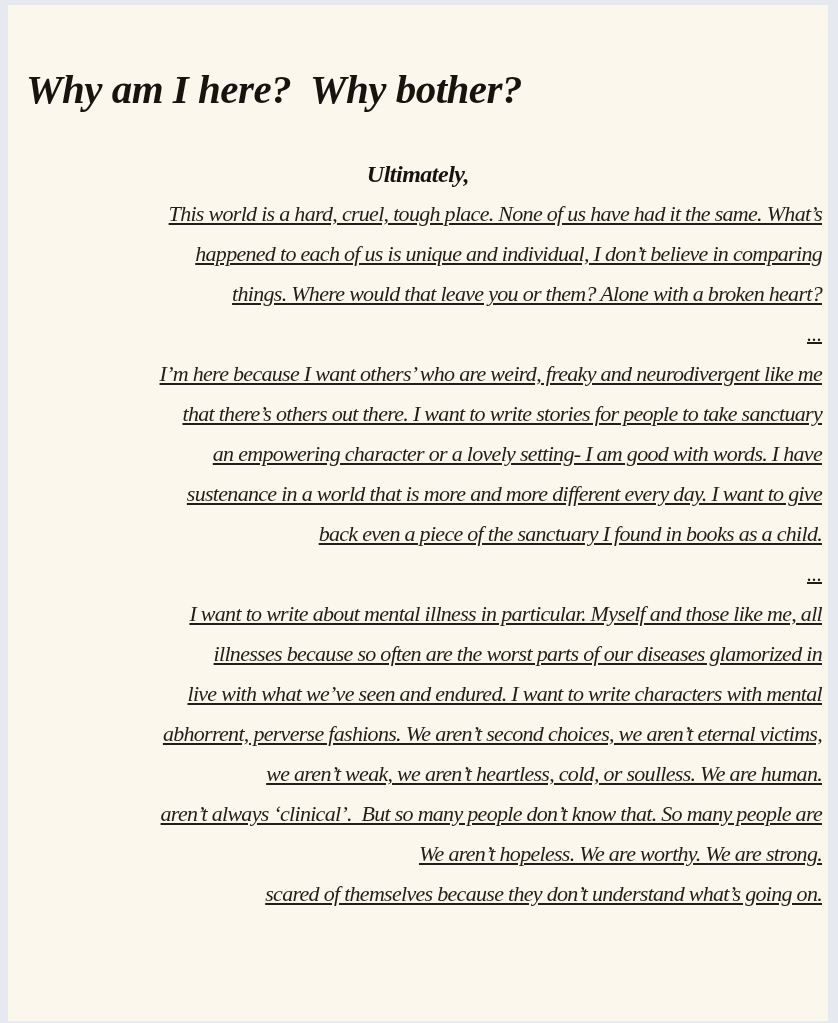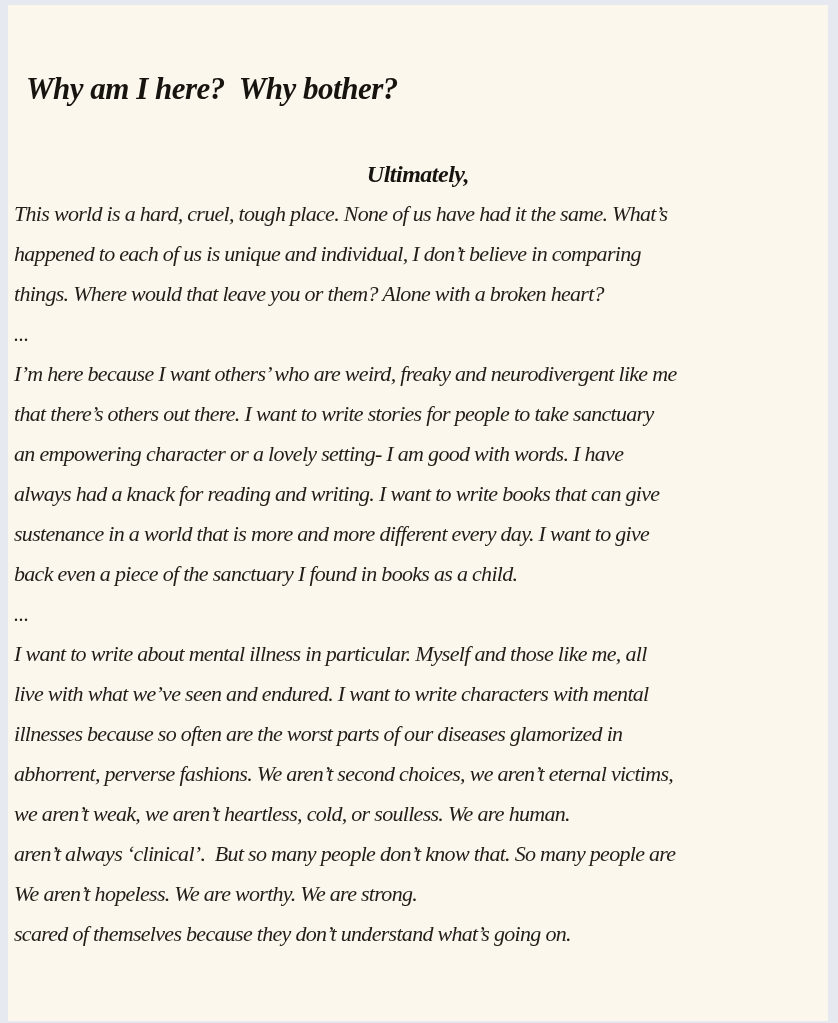--- a/index.html
+++ b/index.html
@@ -23,21 +23,21 @@
     bottom: 2px;
     background: #fbf7ed;
     color: #211d18;
     padding-top: 62px;
     box-sizing: border-box;
   }
   .title {
     margin: 0 14px 16px 18px;
     font-style: italic;
     font-weight: bold;
-    font-size: 31px;
+    font-size: 41px;
     line-height: 44px;
     letter-spacing: -0.5px;
     white-space: pre;
     color: #17130f;
   }
   .subtitle {
     font-style: italic;
     font-weight: bold;
     font-size: 24px;
     line-height: 40px;
@@ -47,23 +47,24 @@
     color: #17130f;
     margin-top: 43px;
   }
   .doc-body {
     margin: 0 6px;
   }
   .line {
     font-style: italic;
     font-size: 22px;
     line-height: 40px;
-    text-align: left;
+    text-align: right;
     letter-spacing: -0.7px;
     white-space: pre;
+    text-decoration: underline;
   }
   .sep {
     font-size: 20px;
     letter-spacing: 0;
   }
 </style>
 </head>
 <body>
 
 <div class="viewport">
@@ -74,29 +75,28 @@
         <div class="paragraph">
           <div class="line">This world is a hard, cruel, tough place. None of us have had it the same. What’s</div>
           <div class="line">happened to each of us is unique and individual, I don’t believe in comparing</div>
           <div class="line">things. Where would that leave you or them? Alone with a broken heart?</div>
         </div>
         <div class="line sep">...</div>
         <div class="paragraph">
           <div class="line">I’m here because I want others’ who are weird, freaky and neurodivergent like me</div>
           <div class="line">that there’s others out there. I want to write stories for people to take sanctuary</div>
           <div class="line">an empowering character or a lovely setting- I am good with words. I have</div>
-          <div class="line">always had a knack for reading and writing. I want to write books that can give</div>
           <div class="line">sustenance in a world that is more and more different every day. I want to give</div>
           <div class="line">back even a piece of the sanctuary I found in books as a child.</div>
         </div>
         <div class="line sep">...</div>
         <div class="paragraph">
           <div class="line">I want to write about mental illness in particular. Myself and those like me, all</div>
+          <div class="line">illnesses because so often are the worst parts of our diseases glamorized in</div>
           <div class="line">live with what we’ve seen and endured. I want to write characters with mental</div>
-          <div class="line">illnesses because so often are the worst parts of our diseases glamorized in</div>
           <div class="line">abhorrent, perverse fashions. We aren’t second choices, we aren’t eternal victims,</div>
           <div class="line">we aren’t weak, we aren’t heartless, cold, or soulless. We are human.</div>
           <div class="line">aren’t always ‘clinical’.  But so many people don’t know that. So many people are</div>
           <div class="line">We aren’t hopeless. We are worthy. We are strong.</div>
           <div class="line">scared of themselves because they don’t understand what’s going on.</div>
         </div>
       </div>
   </main>
 </div>
 

